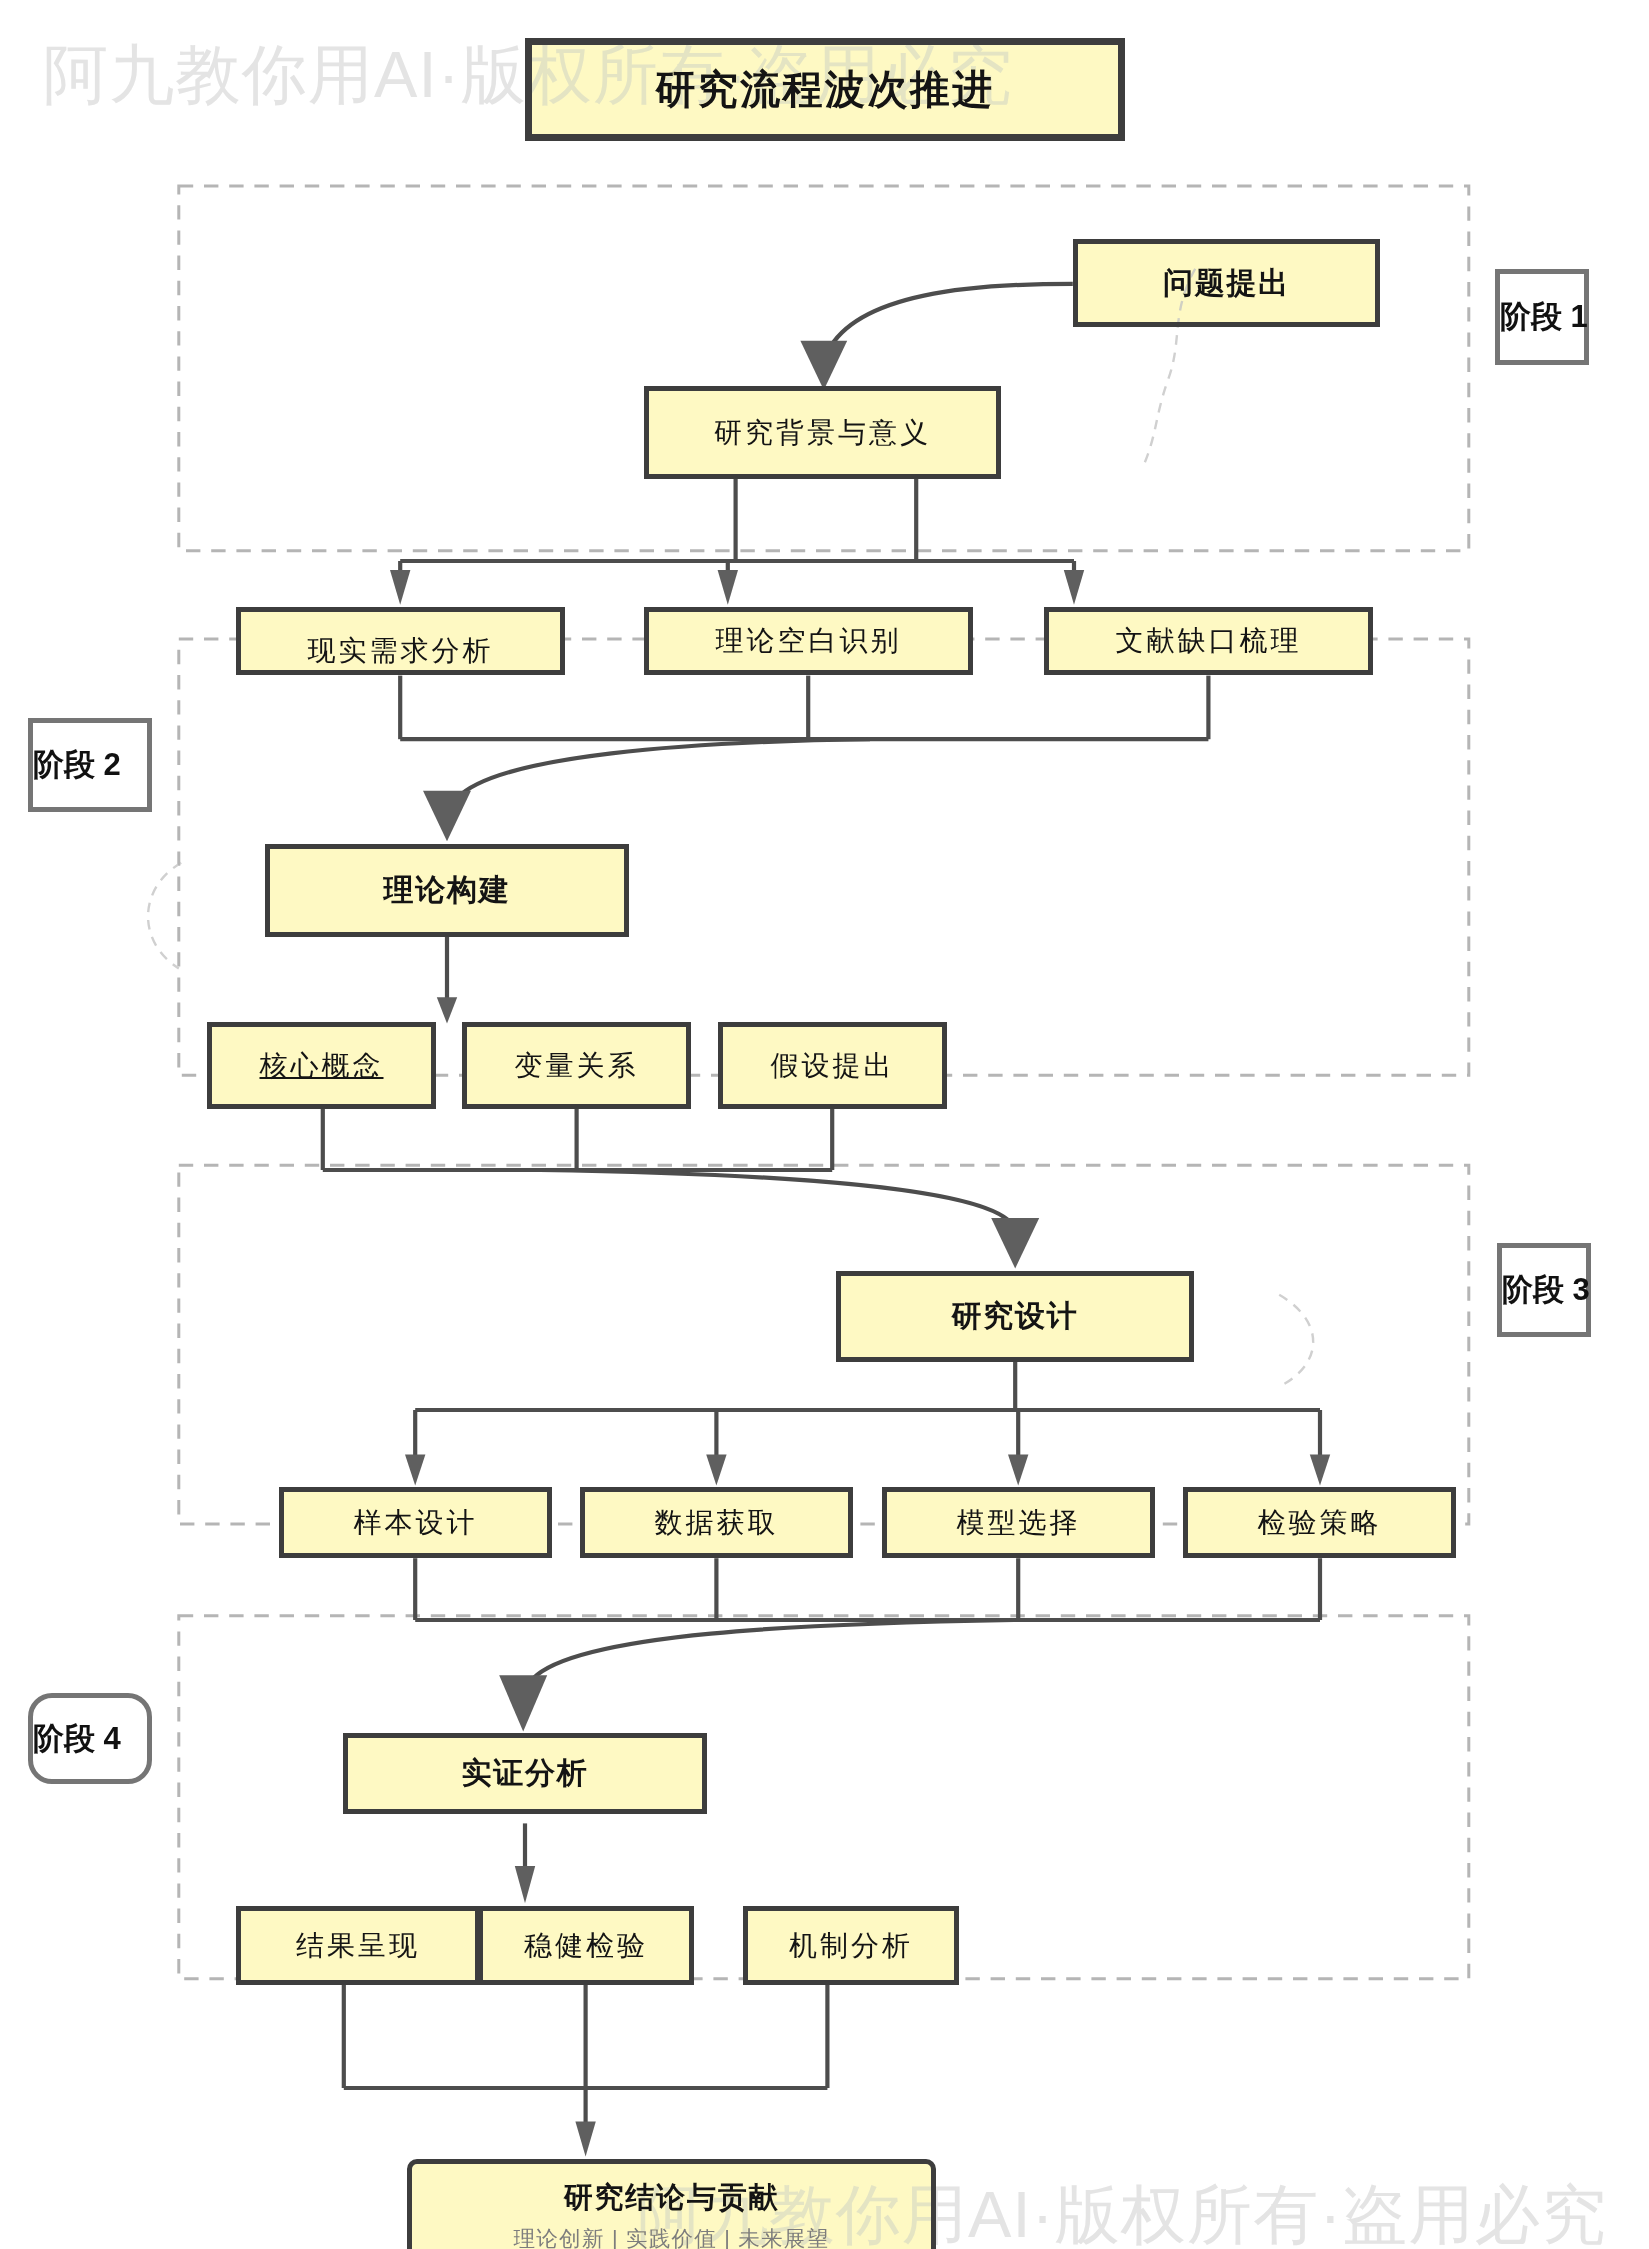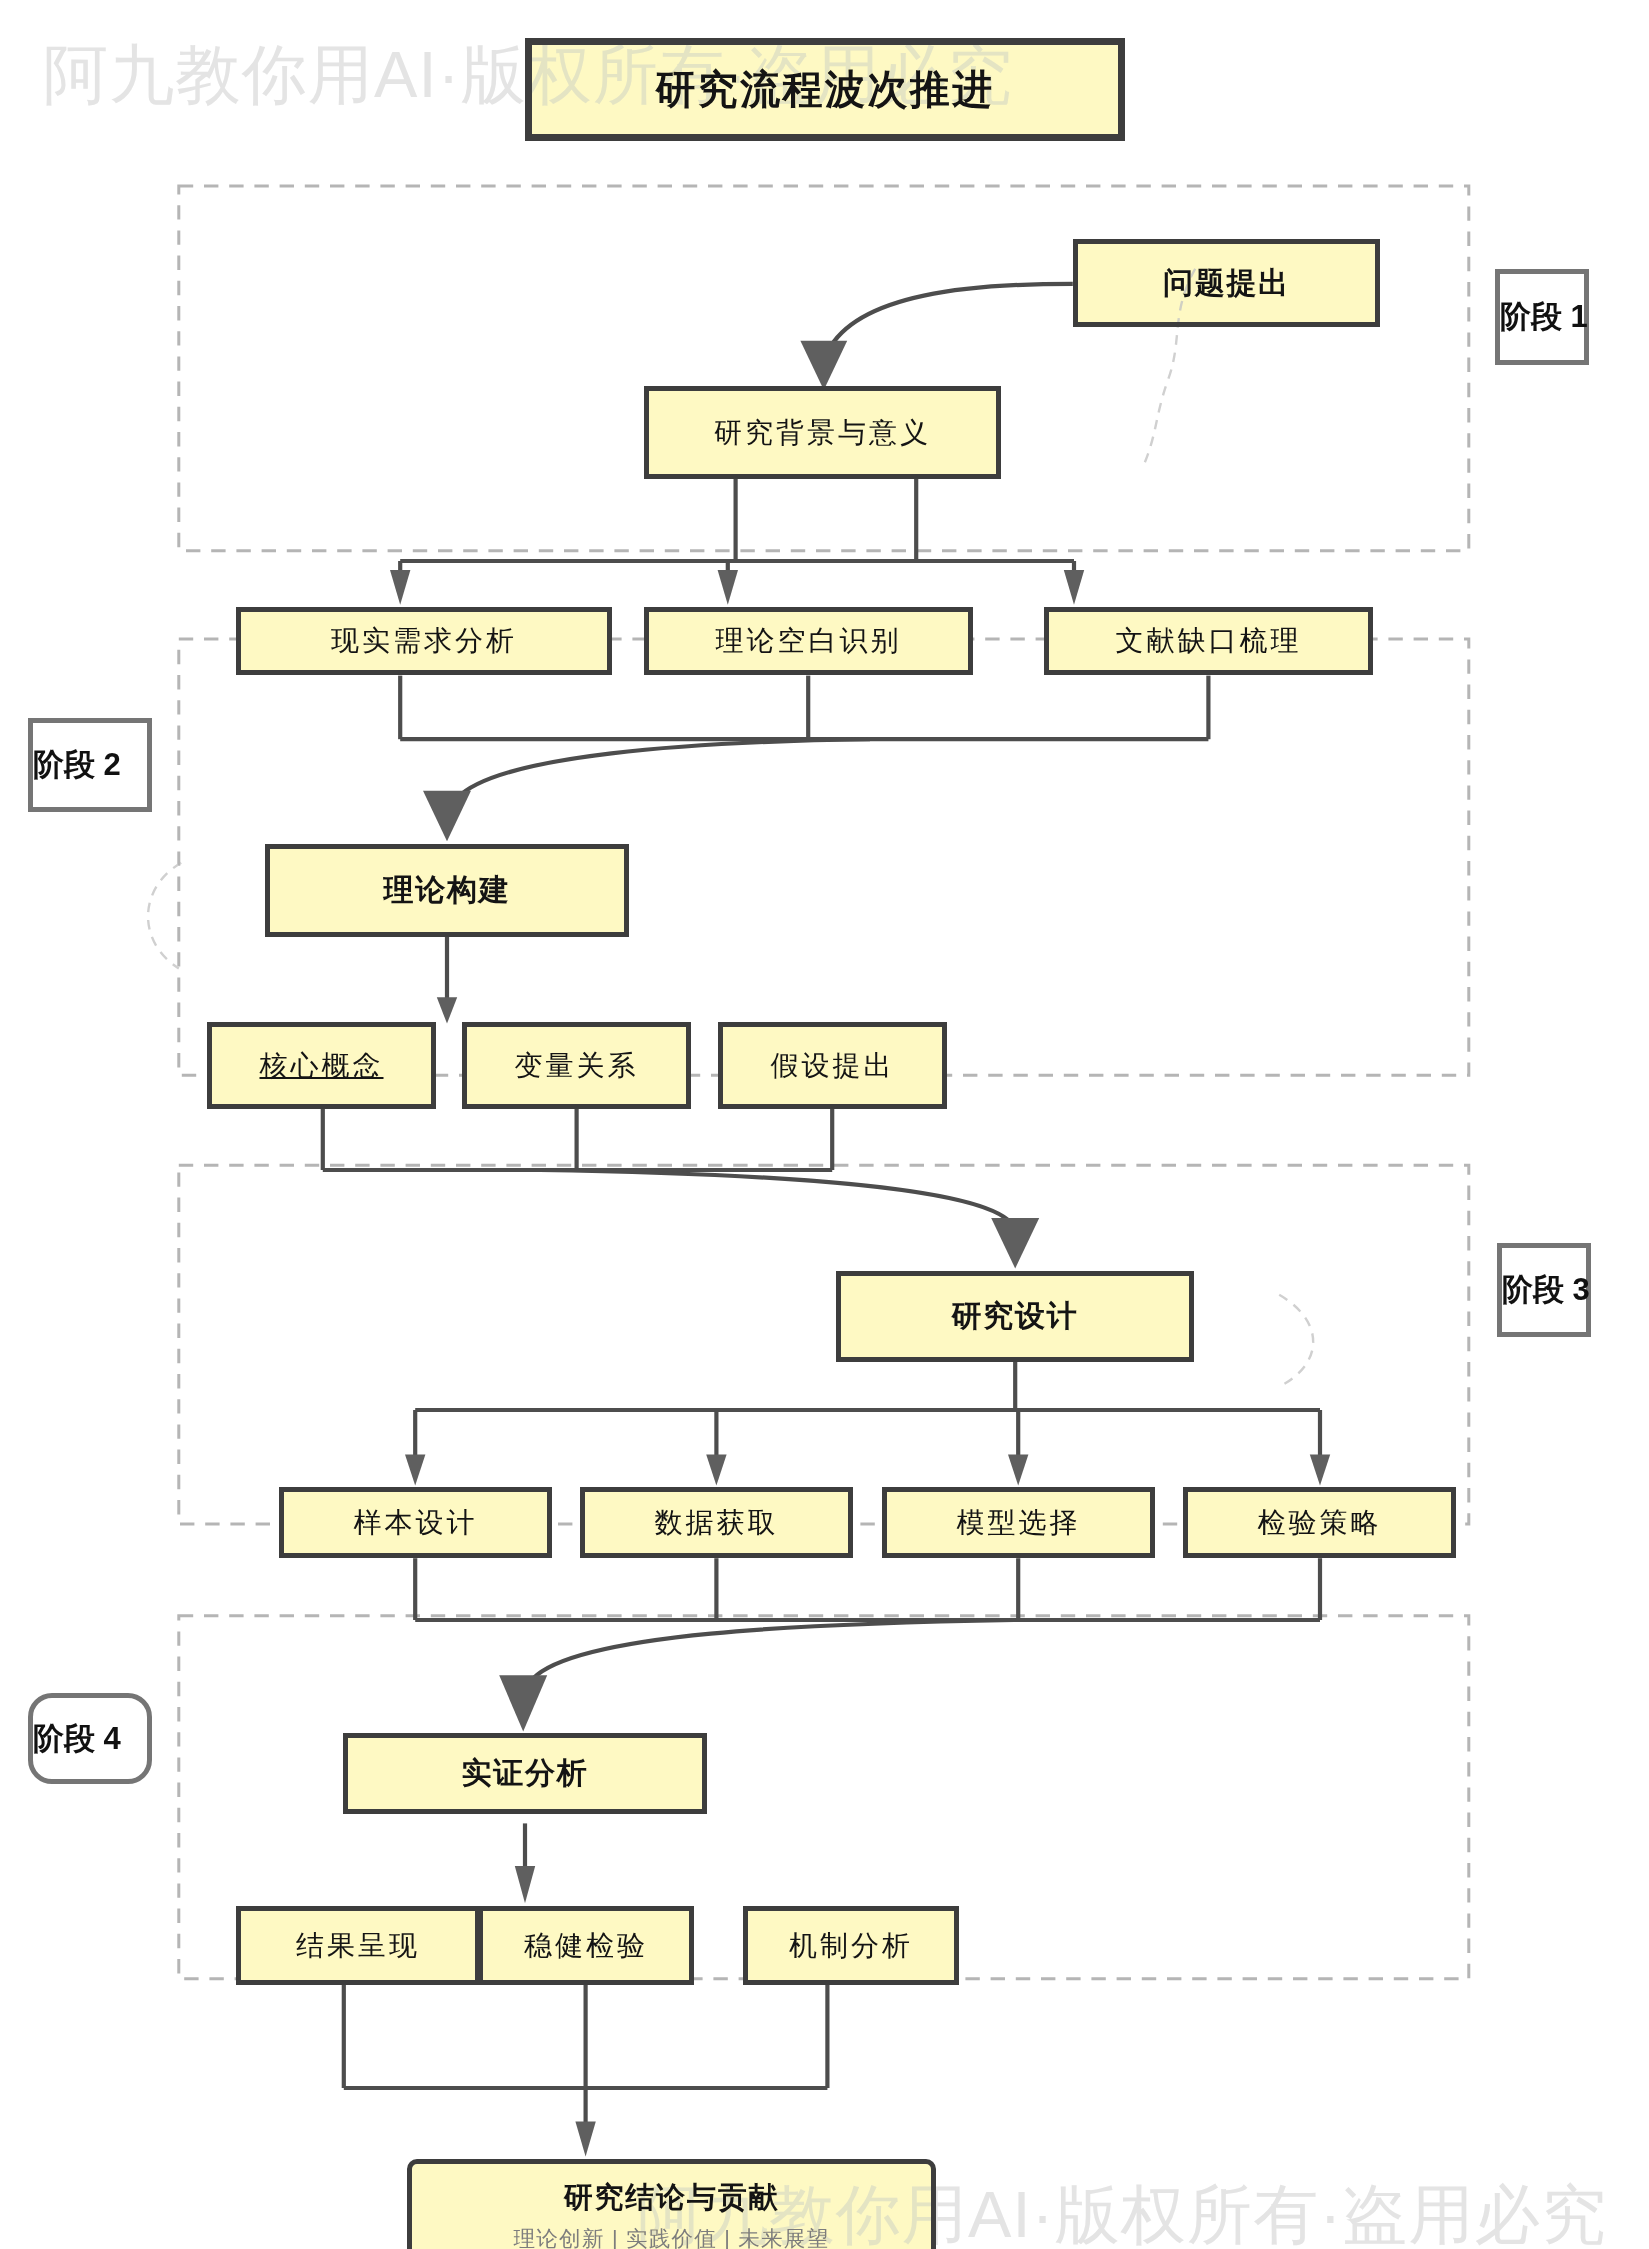--- a/index.html
+++ b/index.html
@@ -52,21 +52,21 @@
     letter-spacing: 1.2px;
     white-space: nowrap;
     mix-blend-mode: darken;
     pointer-events: none;
   }
 
   
   .b-title        { left: 525px;  top: 38px;   width: 600px; height: 103px; }
   .b-problem      { left: 1073px; top: 239px;  width: 307px;  height: 88px; }
   .b-background   { left: 644px; top: 386px;  width: 357px;  height: 93px; }
-  .b-demand       { left: 236px;  top: 607px; width: 376px;  height: 68px; }
+  .b-demand       { left: 236px;  top: 607px; width: 329px;  height: 68px; align-items: flex-end; }
   .b-theorygap    { left: 644px; top: 607px; width: 329px;  height: 68px; }
   .b-litgap       { left: 1044px; top: 607px; width: 329px;  height: 68px; }
   .b-theorybuild  { left: 265px;  top: 844px; width: 364px;  height: 93px; }
   .b-concept      { left: 207px;  top: 1022px; width: 229px;  height: 87px; text-decoration: underline; }
   .b-variable     { left: 462px;  top: 1022px; width: 229px;  height: 87px; }
   .b-hypothesis   { left: 718px; top: 1022px; width: 229px;  height: 87px; }
   .b-design       { left: 836px; top: 1271px; width: 358px;  height: 91px; }
   .b-sample       { left: 279px;  top: 1487px; width: 273px;  height: 71px; }
   .b-dataacq      { left: 580px;  top: 1487px; width: 273px;  height: 71px; }
   .b-model        { left: 882px; top: 1487px; width: 273px;  height: 71px; }

